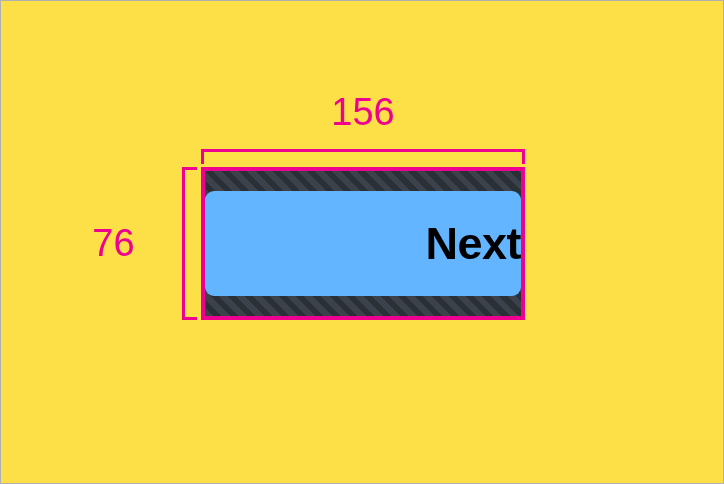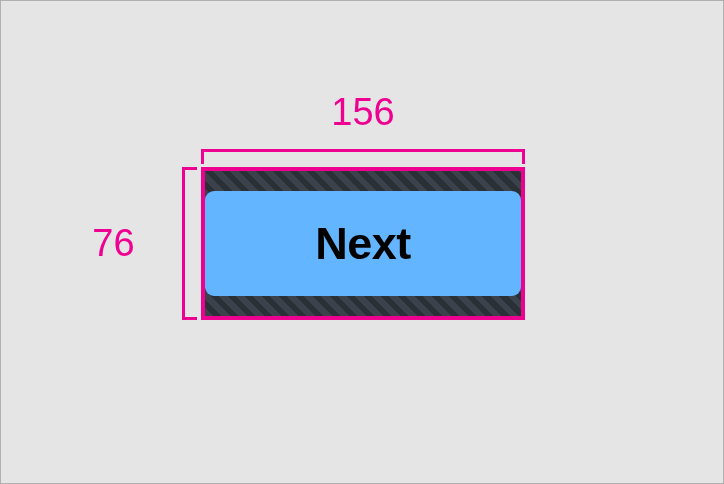--- a/index.html
+++ b/index.html
@@ -6,21 +6,21 @@
   html, body {
     margin: 0;
     padding: 0;
     background: #ffffff;
   }
 
   #canvas {
     position: relative;
     width: 724px;
     height: 484px;
-    background: #e5e5e5;
+    background: #fde047;
     box-sizing: border-box;
     border: 1px solid #b0b0b0;
     overflow: hidden;
     font-family: "Liberation Sans", sans-serif;
     -webkit-font-smoothing: antialiased;
   }
 
   
   #measured-box {
     position: absolute;
@@ -45,21 +45,21 @@
   #content-surface {
     position: absolute;
     left: 0px;
     top: 20px;
     right: 0px;
     height: 105px;
     background: #64b5ff;
     border-radius: 9px;
     display: flex;
     align-items: center;
-    justify-content: center;
+    justify-content: flex-end;
   }
 
   #content-label {
     color: #000000;
     font-family: "Liberation Sans", sans-serif;
     font-size: 45px;
     font-weight: bold;
     letter-spacing: -0.5px;
     line-height: 1;
     user-select: none;

